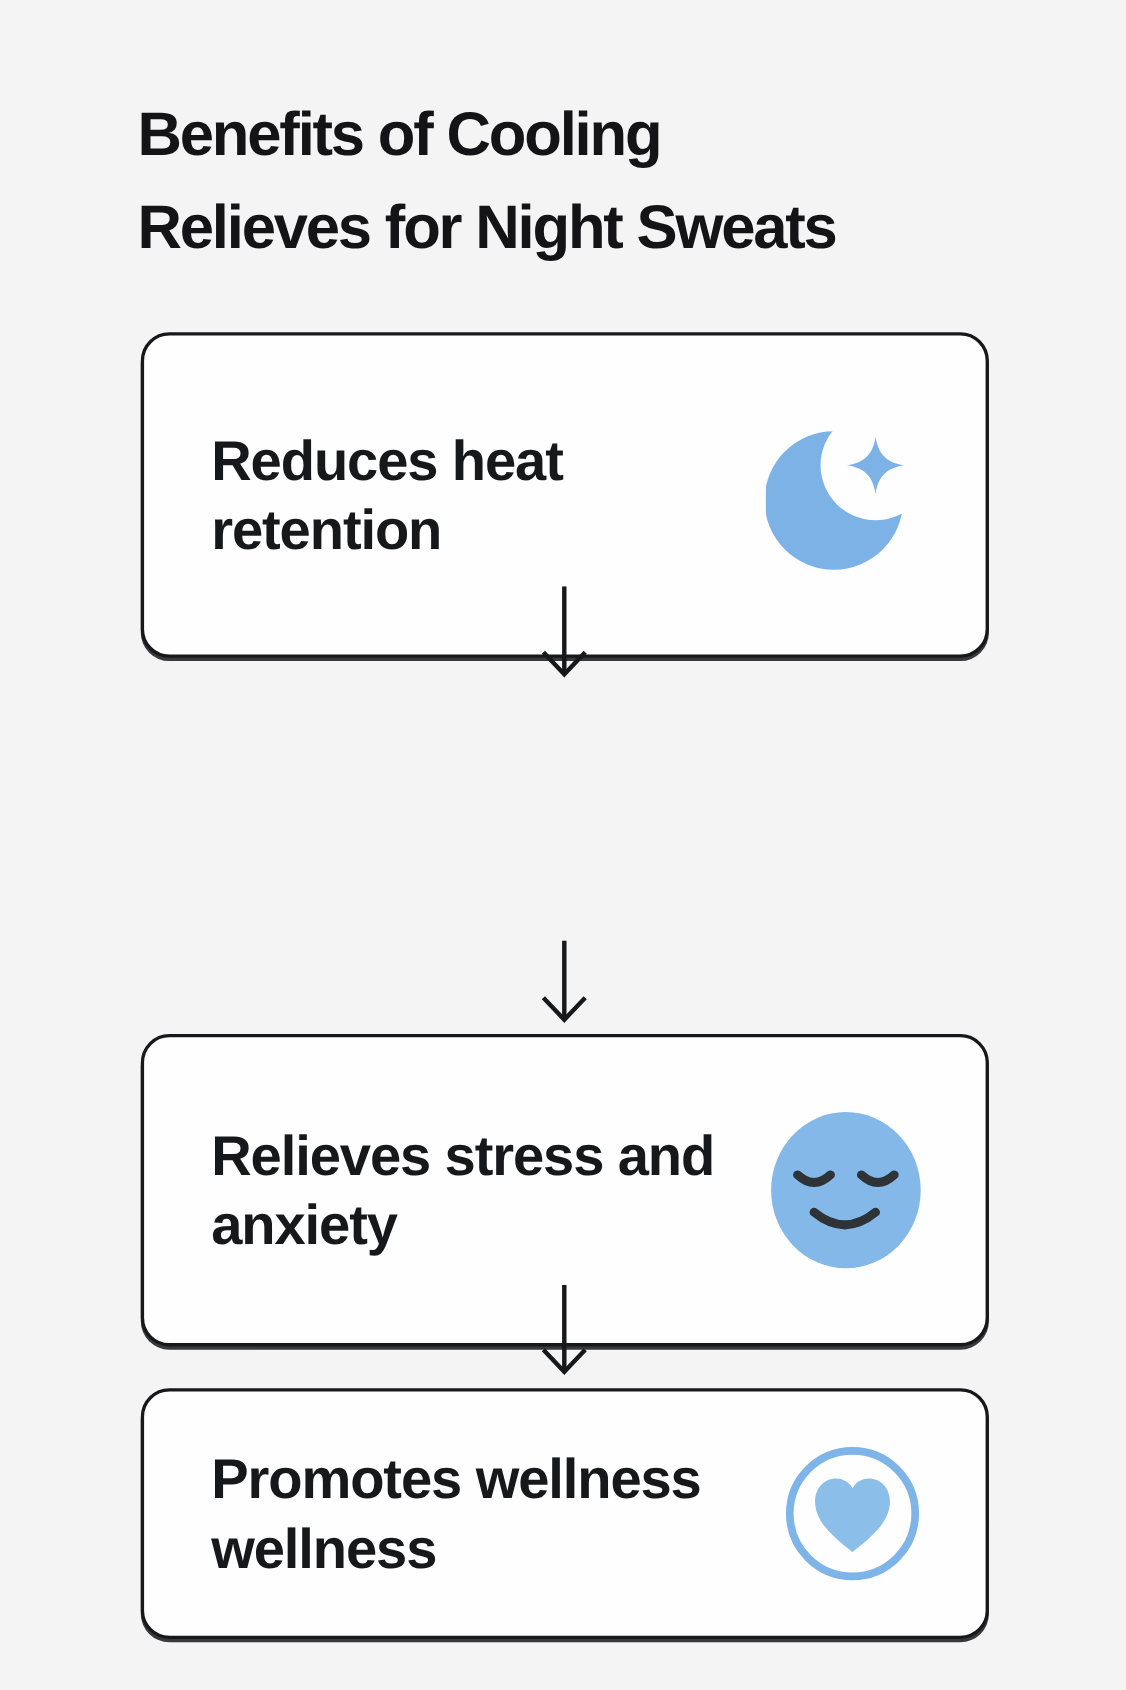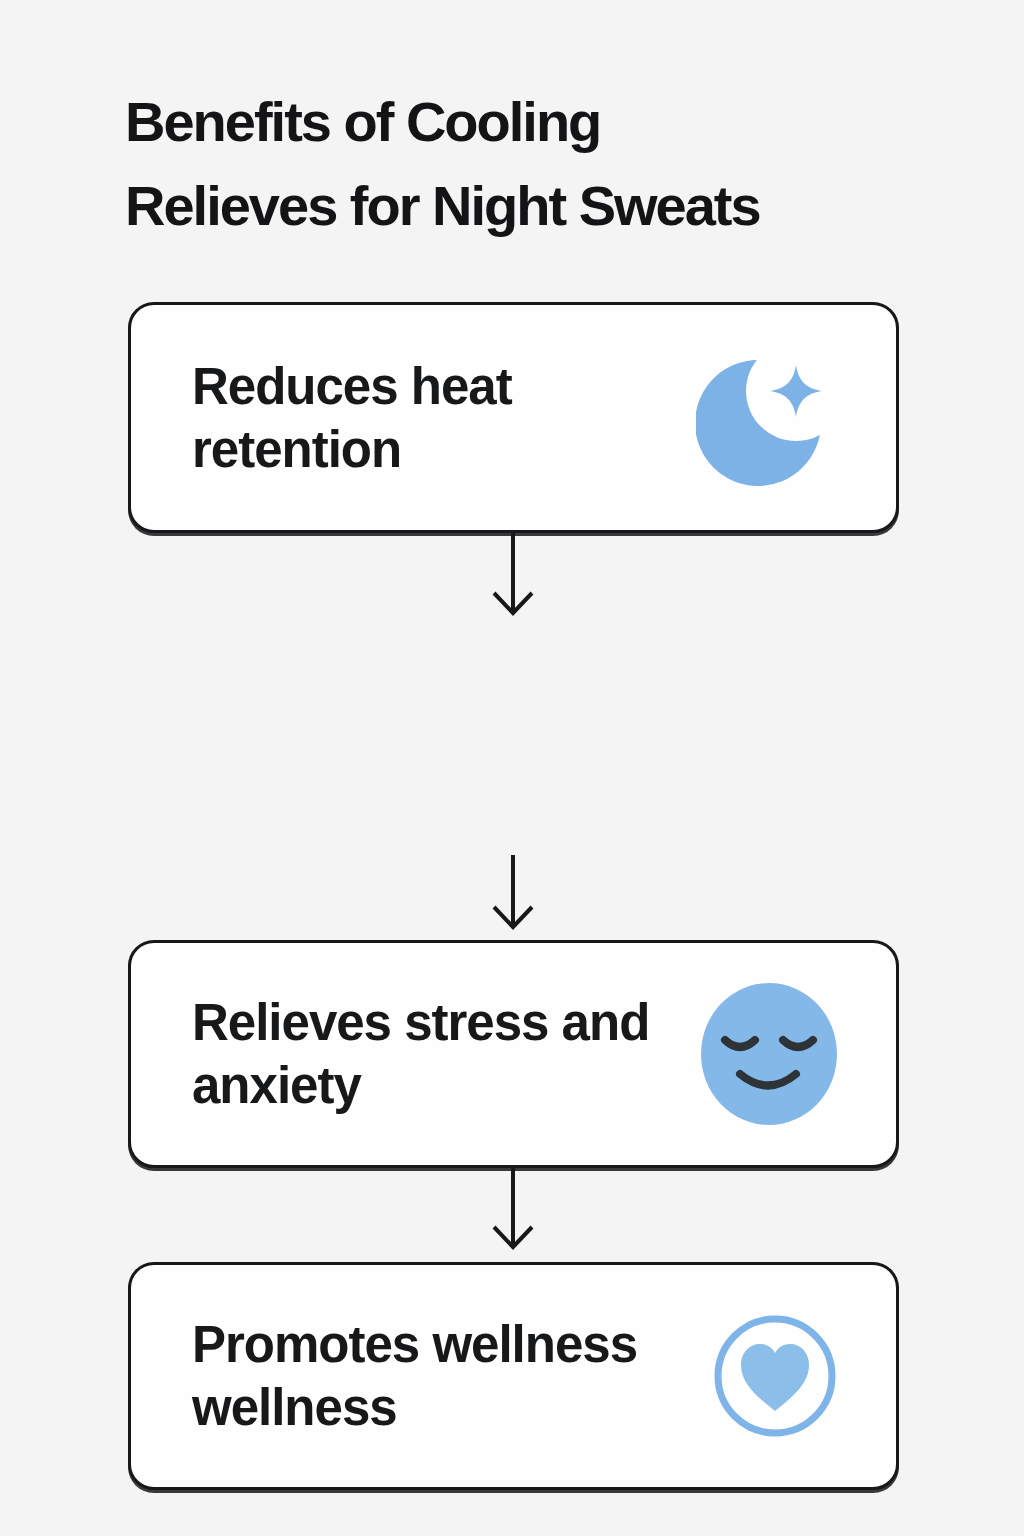--- a/index.html
+++ b/index.html
@@ -28,23 +28,23 @@
     left: 128px;
     width: 771px;
     box-sizing: border-box;
     background: #fffefe;
     border: 3px solid #17181a;
     border-radius: 26px;
     box-shadow: 0 3px 0 rgba(23,24,26,0.85);
     display: flex;
     align-items: center;
   }
-  .card-1 { top: 302px; height: 231px; }
+  .card-1 { top: 302px; height: 296px; }
   .card-2 { top: 628px; height: 227px; }
-  .card-3 { top: 940px; height: 228px; }
+  .card-3 { top: 940px; height: 284px; }
   .card-4 { top: 1262px; height: 228px; }
 
   .card-label {
     padding-left: 61px;
     width: 480px;
     font-size: 51px;
     line-height: 63px;
     font-weight: bold;
     letter-spacing: -1px;
     color: #17181a;

